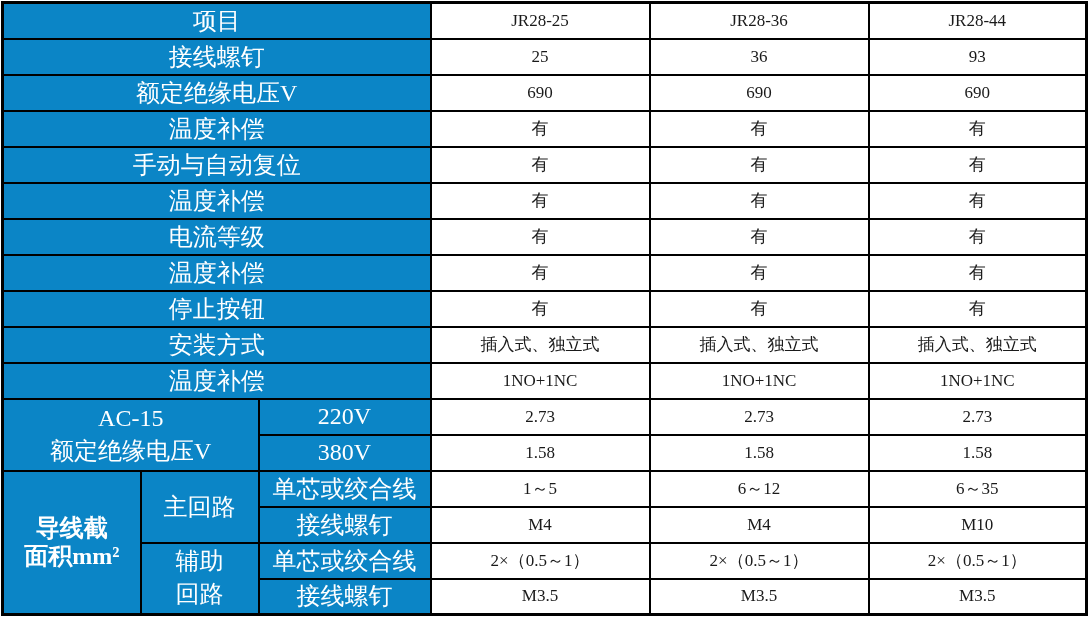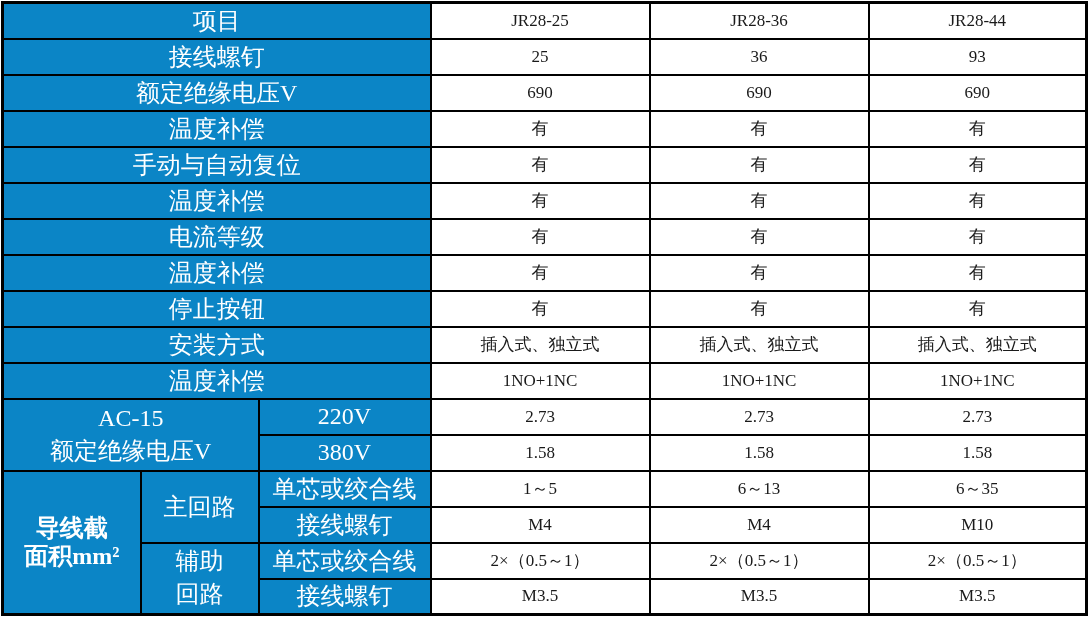--- a/index.html
+++ b/index.html
@@ -125,21 +125,21 @@
   </tr>
 
   <tr>
     <td class="lbl four-row" rowspan="4">
       <div>导线截</div>
       <div>面积mm²</div>
     </td>
     <td class="lbl" rowspan="2">主回路</td>
     <td class="lbl">单芯或绞合线</td>
     <td class="val">1～5</td>
-    <td class="val">6～13</td>
+    <td class="val">6～12</td>
     <td class="val">6～35</td>
   </tr>
   <tr>
     <td class="lbl">接线螺钉</td>
     <td class="val">M4</td>
     <td class="val">M4</td>
     <td class="val">M10</td>
   </tr>
   <tr>
     <td class="lbl two-line" rowspan="2">

